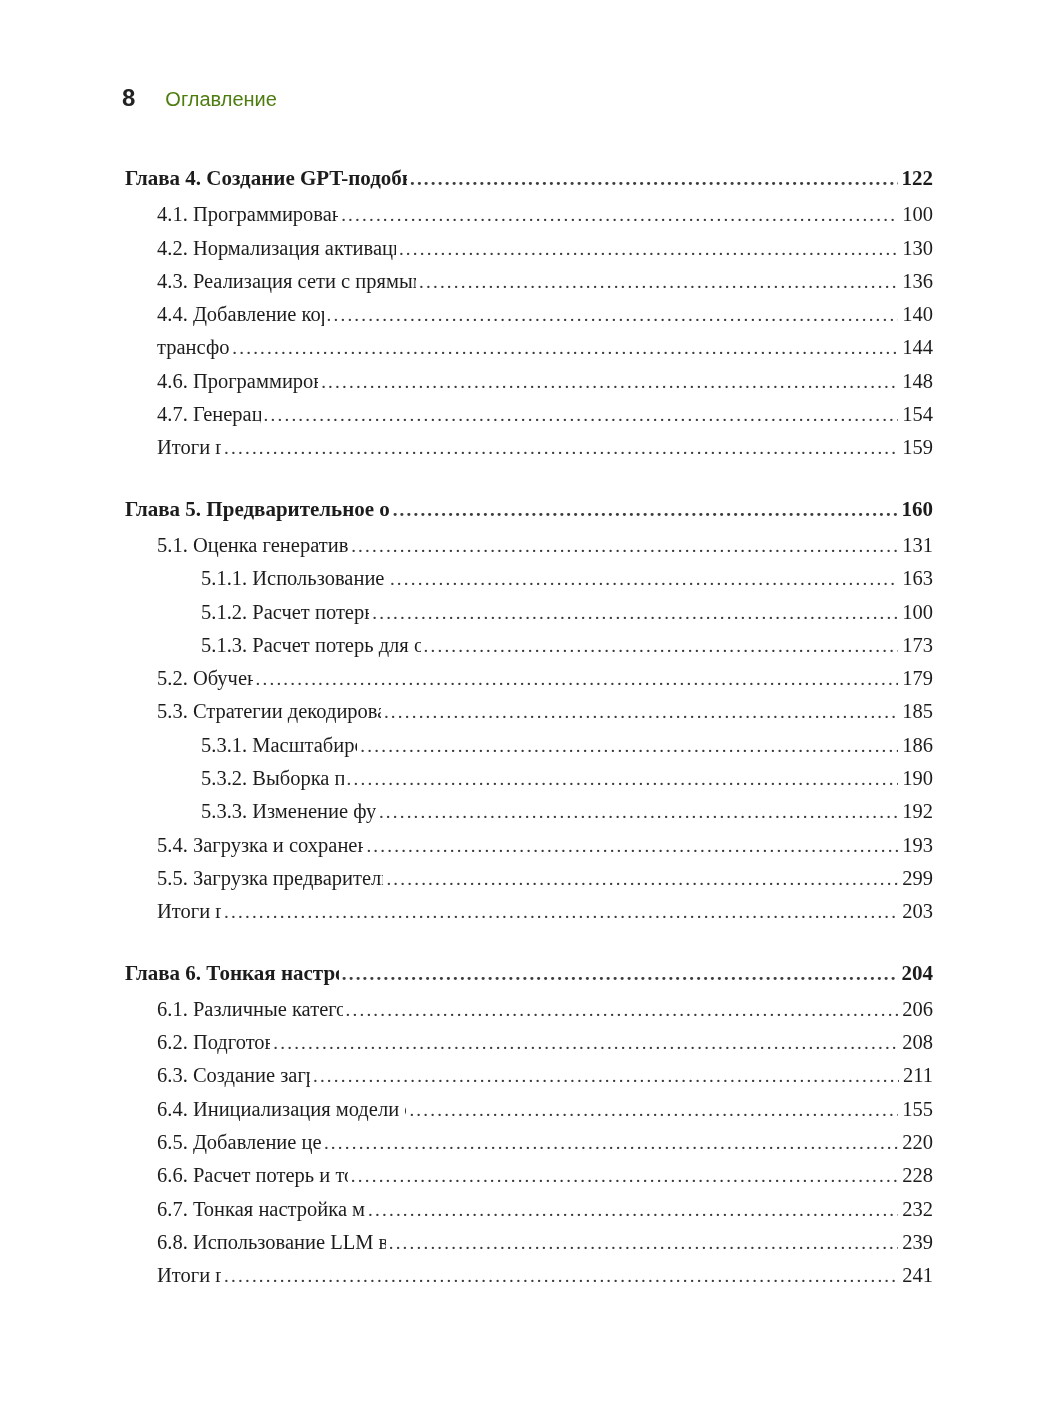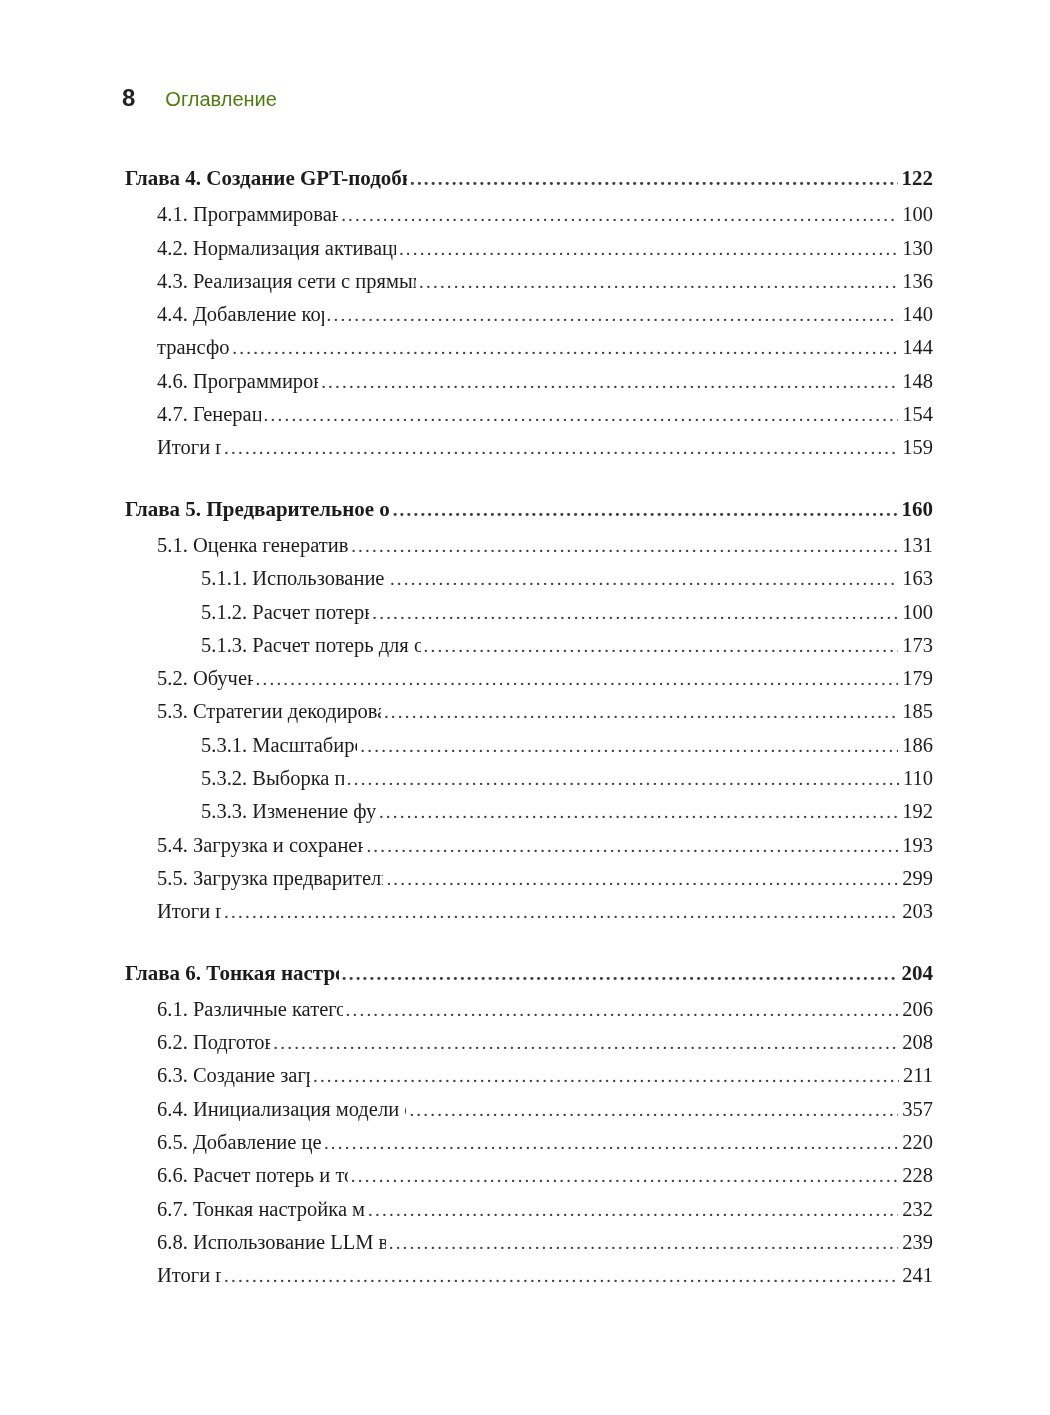--- a/index.html
+++ b/index.html
@@ -148,21 +148,21 @@
         <span class="page-ref">185</span>
       </div>
       <div class="toc-row indent-2">
         <span class="toc-title">5.3.1. Масштабирование температуры</span>
         <span class="dot-leader"></span>
         <span class="page-ref">186</span>
       </div>
       <div class="toc-row indent-2">
         <span class="toc-title">5.3.2. Выборка по принципу top-k</span>
         <span class="dot-leader"></span>
-        <span class="page-ref">110</span>
+        <span class="page-ref">190</span>
       </div>
       <div class="toc-row indent-2">
         <span class="toc-title">5.3.3. Изменение функции генерации текста</span>
         <span class="dot-leader"></span>
         <span class="page-ref">192</span>
       </div>
       <div class="toc-row indent-1">
         <span class="toc-title">5.4. Загрузка и сохранение весов модели в PyTorch</span>
         <span class="dot-leader"></span>
         <span class="page-ref">193</span>
@@ -195,21 +195,21 @@
         <span class="page-ref">208</span>
       </div>
       <div class="toc-row indent-1">
         <span class="toc-title">6.3. Создание загрузчиков данных</span>
         <span class="dot-leader"></span>
         <span class="page-ref">211</span>
       </div>
       <div class="toc-row indent-1">
         <span class="toc-title">6.4. Инициализация модели с предварительно обученными весами</span>
         <span class="dot-leader"></span>
-        <span class="page-ref">357</span>
+        <span class="page-ref">155</span>
       </div>
       <div class="toc-row indent-1">
         <span class="toc-title">6.5. Добавление цели классификации</span>
         <span class="dot-leader"></span>
         <span class="page-ref">220</span>
       </div>
       <div class="toc-row indent-1">
         <span class="toc-title">6.6. Расчет потерь и точности классификации</span>
         <span class="dot-leader"></span>
         <span class="page-ref">228</span>

